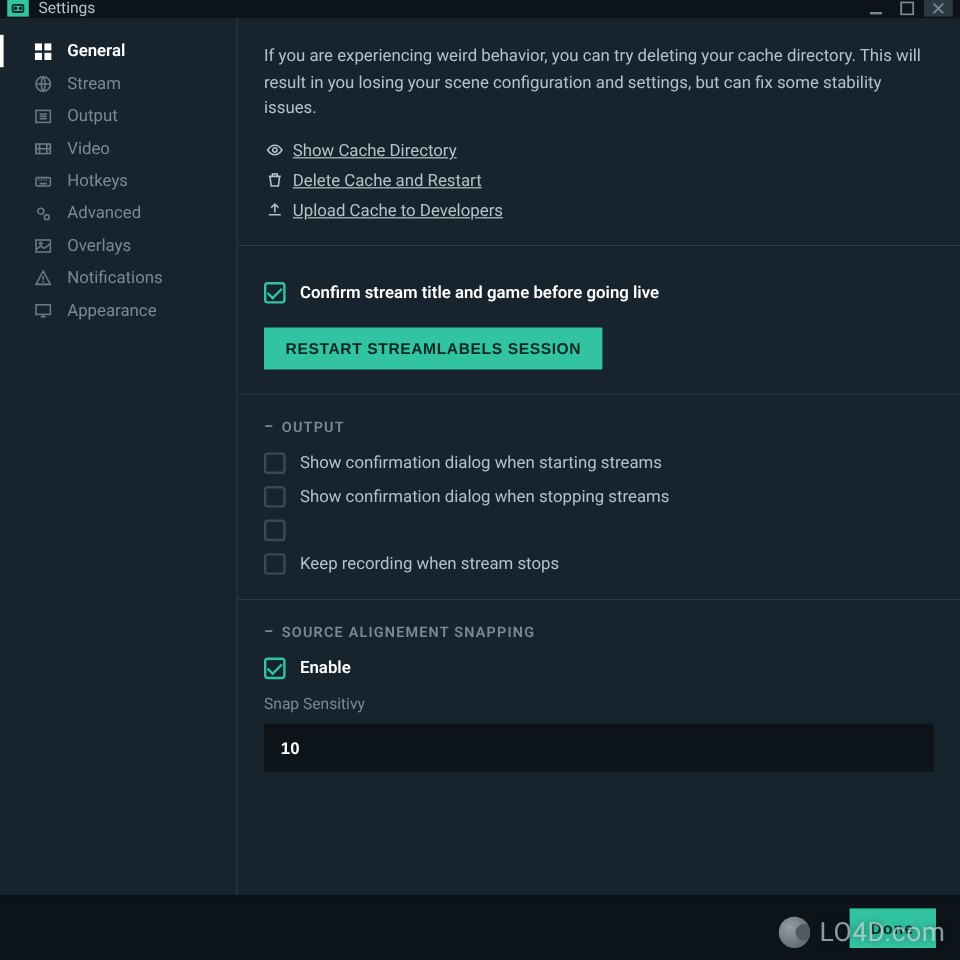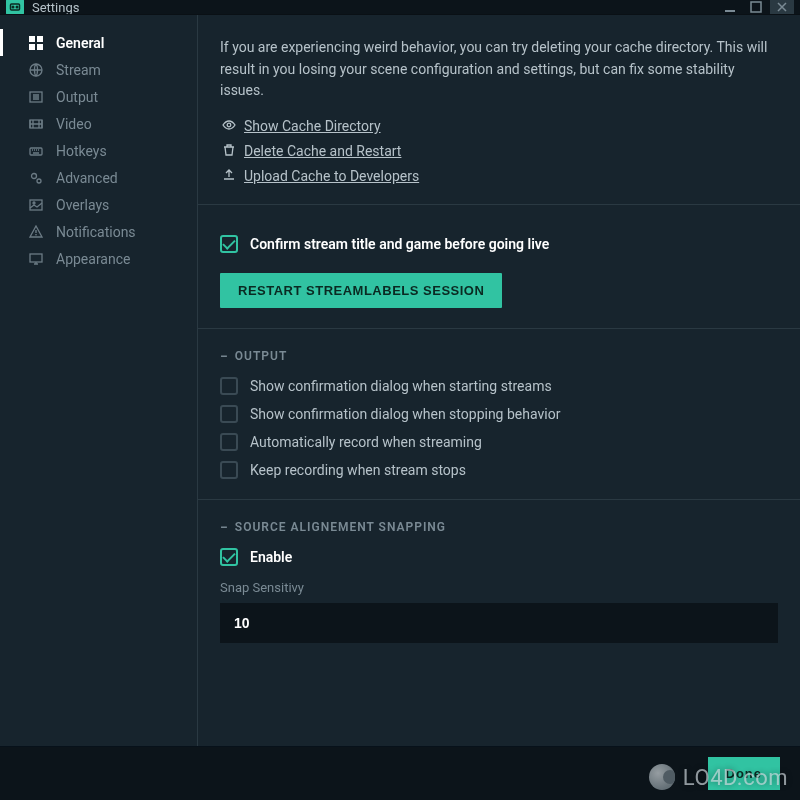--- a/index.html
+++ b/index.html
@@ -392,25 +392,24 @@
         <div class="section-header">
           <span class="collapse-icon">−</span>
           <span>Output</span>
         </div>
         <div class="check-row">
           <span class="checkbox unchecked"></span>
           <span class="lbl">Show confirmation dialog when starting streams</span>
         </div>
         <div class="check-row">
           <span class="checkbox unchecked"></span>
-          <span class="lbl">Show confirmation dialog when stopping behavior</span>
+          <span class="lbl">Show confirmation dialog when stopping streams</span>
         </div>
         <div class="check-row">
           <span class="checkbox unchecked"></span>
-          <span class="lbl">Automatically record when streaming</span>
         </div>
         <div class="check-row">
           <span class="checkbox unchecked"></span>
           <span class="lbl">Keep recording when stream stops</span>
         </div>
       </div>
 
       <div class="section">
         <div class="section-header">
           <span class="collapse-icon">−</span>

